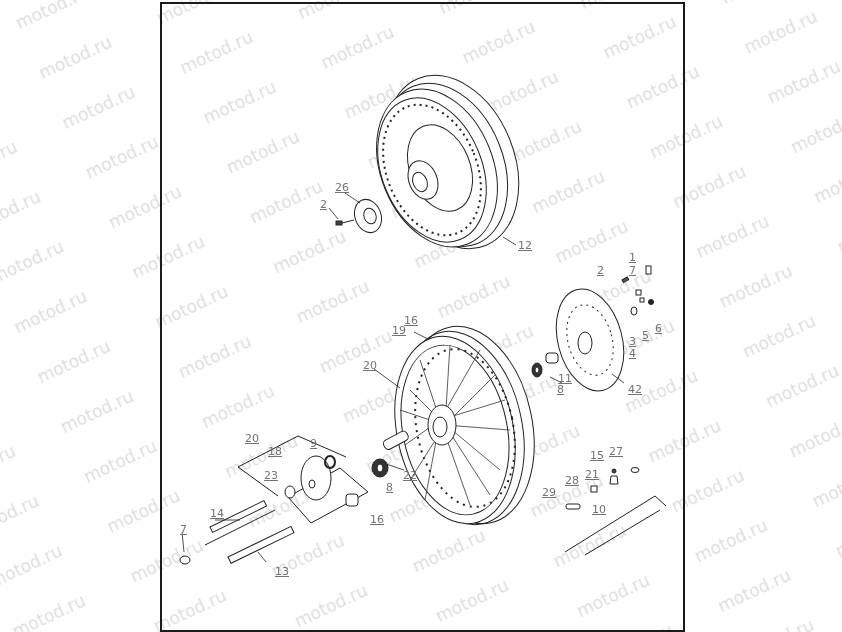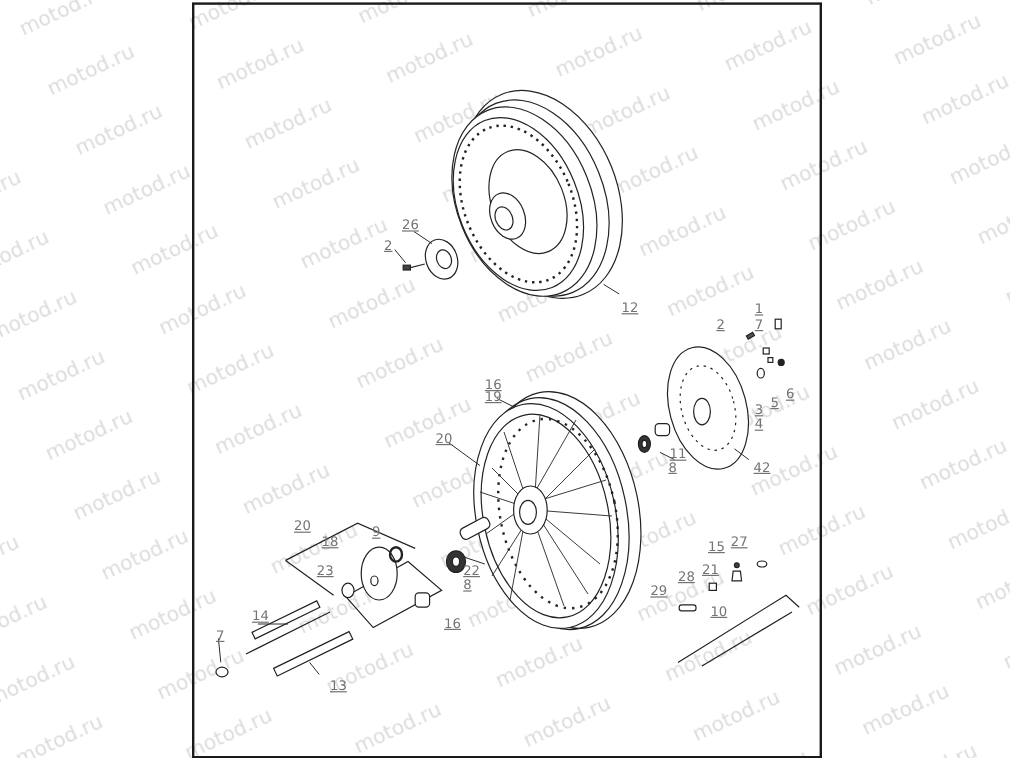--- a/index.html
+++ b/index.html
@@ -141,31 +141,31 @@
   <span class="lbl" style="left:629px;top:348px">4</span>
   <span class="lbl" style="left:642px;top:330px">5</span>
   <span class="lbl" style="left:655px;top:323px">6</span>
   <span class="lbl" style="left:629px;top:265px">7</span>
   <span class="lbl" style="left:180px;top:524px">7</span>
   <span class="lbl" style="left:557px;top:384px">8</span>
   <span class="lbl" style="left:386px;top:482px">8</span>
   <span class="lbl" style="left:310px;top:438px">9</span>
   <span class="lbl" style="left:370px;top:514px">16</span>
   <span class="lbl" style="left:558px;top:373px">11</span>
-  <span class="lbl" style="left:518px;top:251px">12</span>
+  <span class="lbl" style="left:518px;top:240px">12</span>
   <span class="lbl" style="left:275px;top:566px">13</span>
   <span class="lbl" style="left:210px;top:508px">14</span>
   <span class="lbl" style="left:590px;top:450px">15</span>
   <span class="lbl" style="left:404px;top:315px">16</span>
   <span class="lbl" style="left:592px;top:504px">10</span>
   <span class="lbl" style="left:268px;top:446px">18</span>
-  <span class="lbl" style="left:404px;top:325px">19</span>
+  <span class="lbl" style="left:392px;top:325px">19</span>
   <span class="lbl" style="left:245px;top:433px">20</span>
   <span class="lbl" style="left:585px;top:469px">21</span>
-  <span class="lbl" style="left:386px;top:470px">22</span>
+  <span class="lbl" style="left:403px;top:470px">22</span>
   <span class="lbl" style="left:264px;top:470px">23</span>
   <span class="lbl" style="left:363px;top:360px">20</span>
   <span class="lbl" style="left:628px;top:384px">42</span>
   <span class="lbl" style="left:335px;top:182px">26</span>
   <span class="lbl" style="left:609px;top:446px">27</span>
   <span class="lbl" style="left:565px;top:475px">28</span>
   <span class="lbl" style="left:542px;top:487px">29</span>
 </div>
 
 </body></html>

